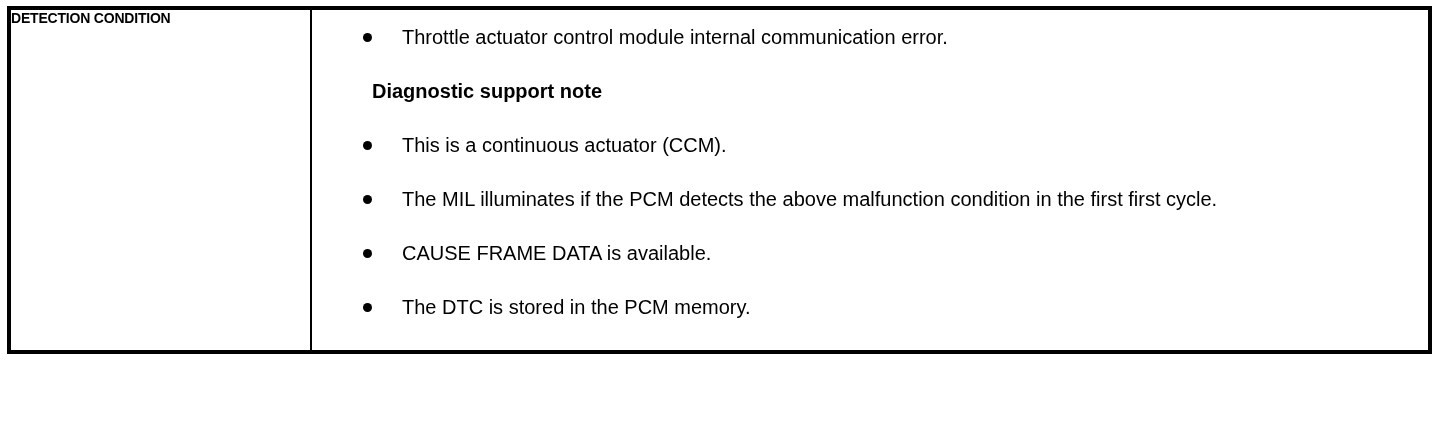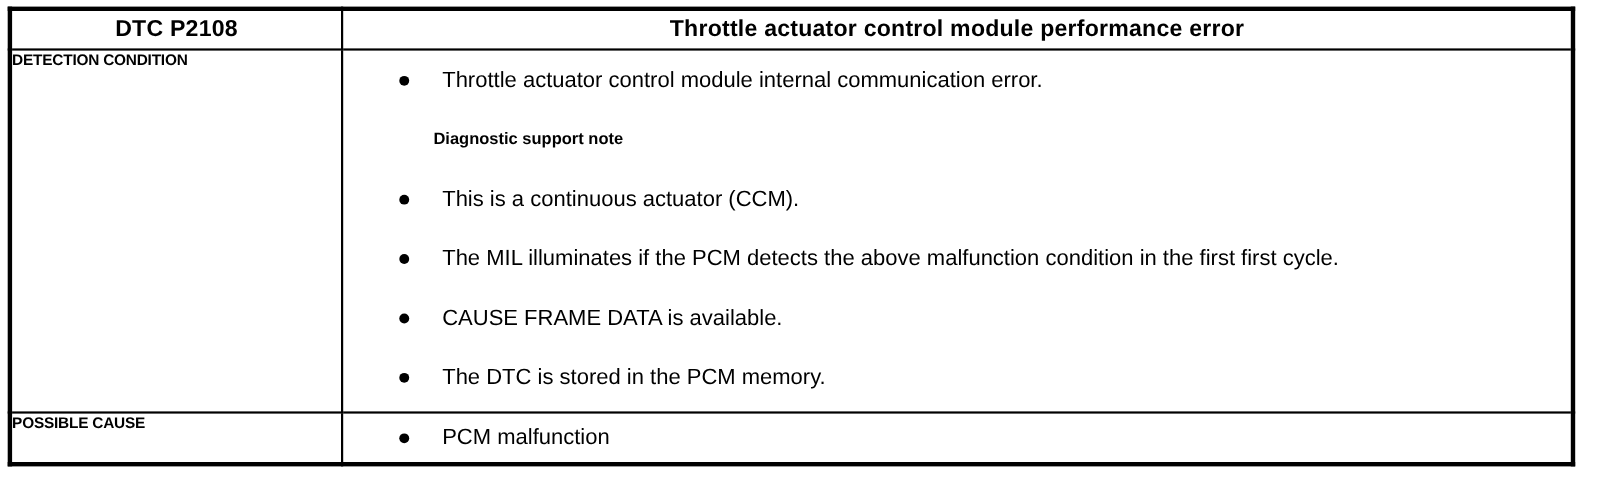--- a/index.html
+++ b/index.html
@@ -97,57 +97,53 @@
     padding-left: 90px;
     padding-right: 40px;
     font-size: 20px;
     line-height: 26px;
     margin: 0 0 28px 0;
   }
   .bullet-list.compact .bullet-item {
     margin: 0;
   }
   .bullet-item:last-child {
-    margin-bottom: 4px;
+    margin-bottom: 16px;
   }
   .bullet-dot {
     position: absolute;
     left: 51px;
     top: 9px;
     width: 9px;
     height: 9px;
     border-radius: 50%;
     background: #000000;
   }
   .note-item {
     position: relative;
-    padding-left: 82px;
+    padding-left: 60px;
     padding-right: 40px;
-    font-size: 15px;
+    font-size: 20px;
     line-height: 26px;
     font-weight: bold;
     margin: 0 0 28px 0;
   }
 </style>
 </head>
 <body>
 
 <div class="sheet">
 
   <table class="dtc-table">
     <colgroup>
       <col class="col-label">
       <col>
     </colgroup>
     <tbody>
 
-      <tr class="header-row">
-        <td class="hdr-code">DTC P2108</td>
-        <td class="hdr-title">Throttle actuator control module performance error</td>
-      </tr>
 
       <tr>
         <td class="row-label label-detection">DETECTION CONDITION</td>
         <td class="content-cell">
           <ul class="bullet-list">
             <li class="bullet-item">
               <span class="bullet-dot"></span>
               <span>Throttle actuator control module internal communication error.</span>
             </li>
             <li class="note-item">
@@ -166,28 +162,17 @@
               <span>CAUSE FRAME DATA is available.</span>
             </li>
             <li class="bullet-item">
               <span class="bullet-dot"></span>
               <span>The DTC is stored in the PCM memory.</span>
             </li>
           </ul>
         </td>
       </tr>
 
-      <tr>
-        <td class="row-label label-cause">POSSIBLE CAUSE</td>
-        <td class="content-cell">
-          <ul class="bullet-list compact">
-            <li class="bullet-item">
-              <span class="bullet-dot"></span>
-              <span>PCM malfunction</span>
-            </li>
-          </ul>
-        </td>
-      </tr>
 
     </tbody>
   </table>
 
 </div>
 
 </body></html>

